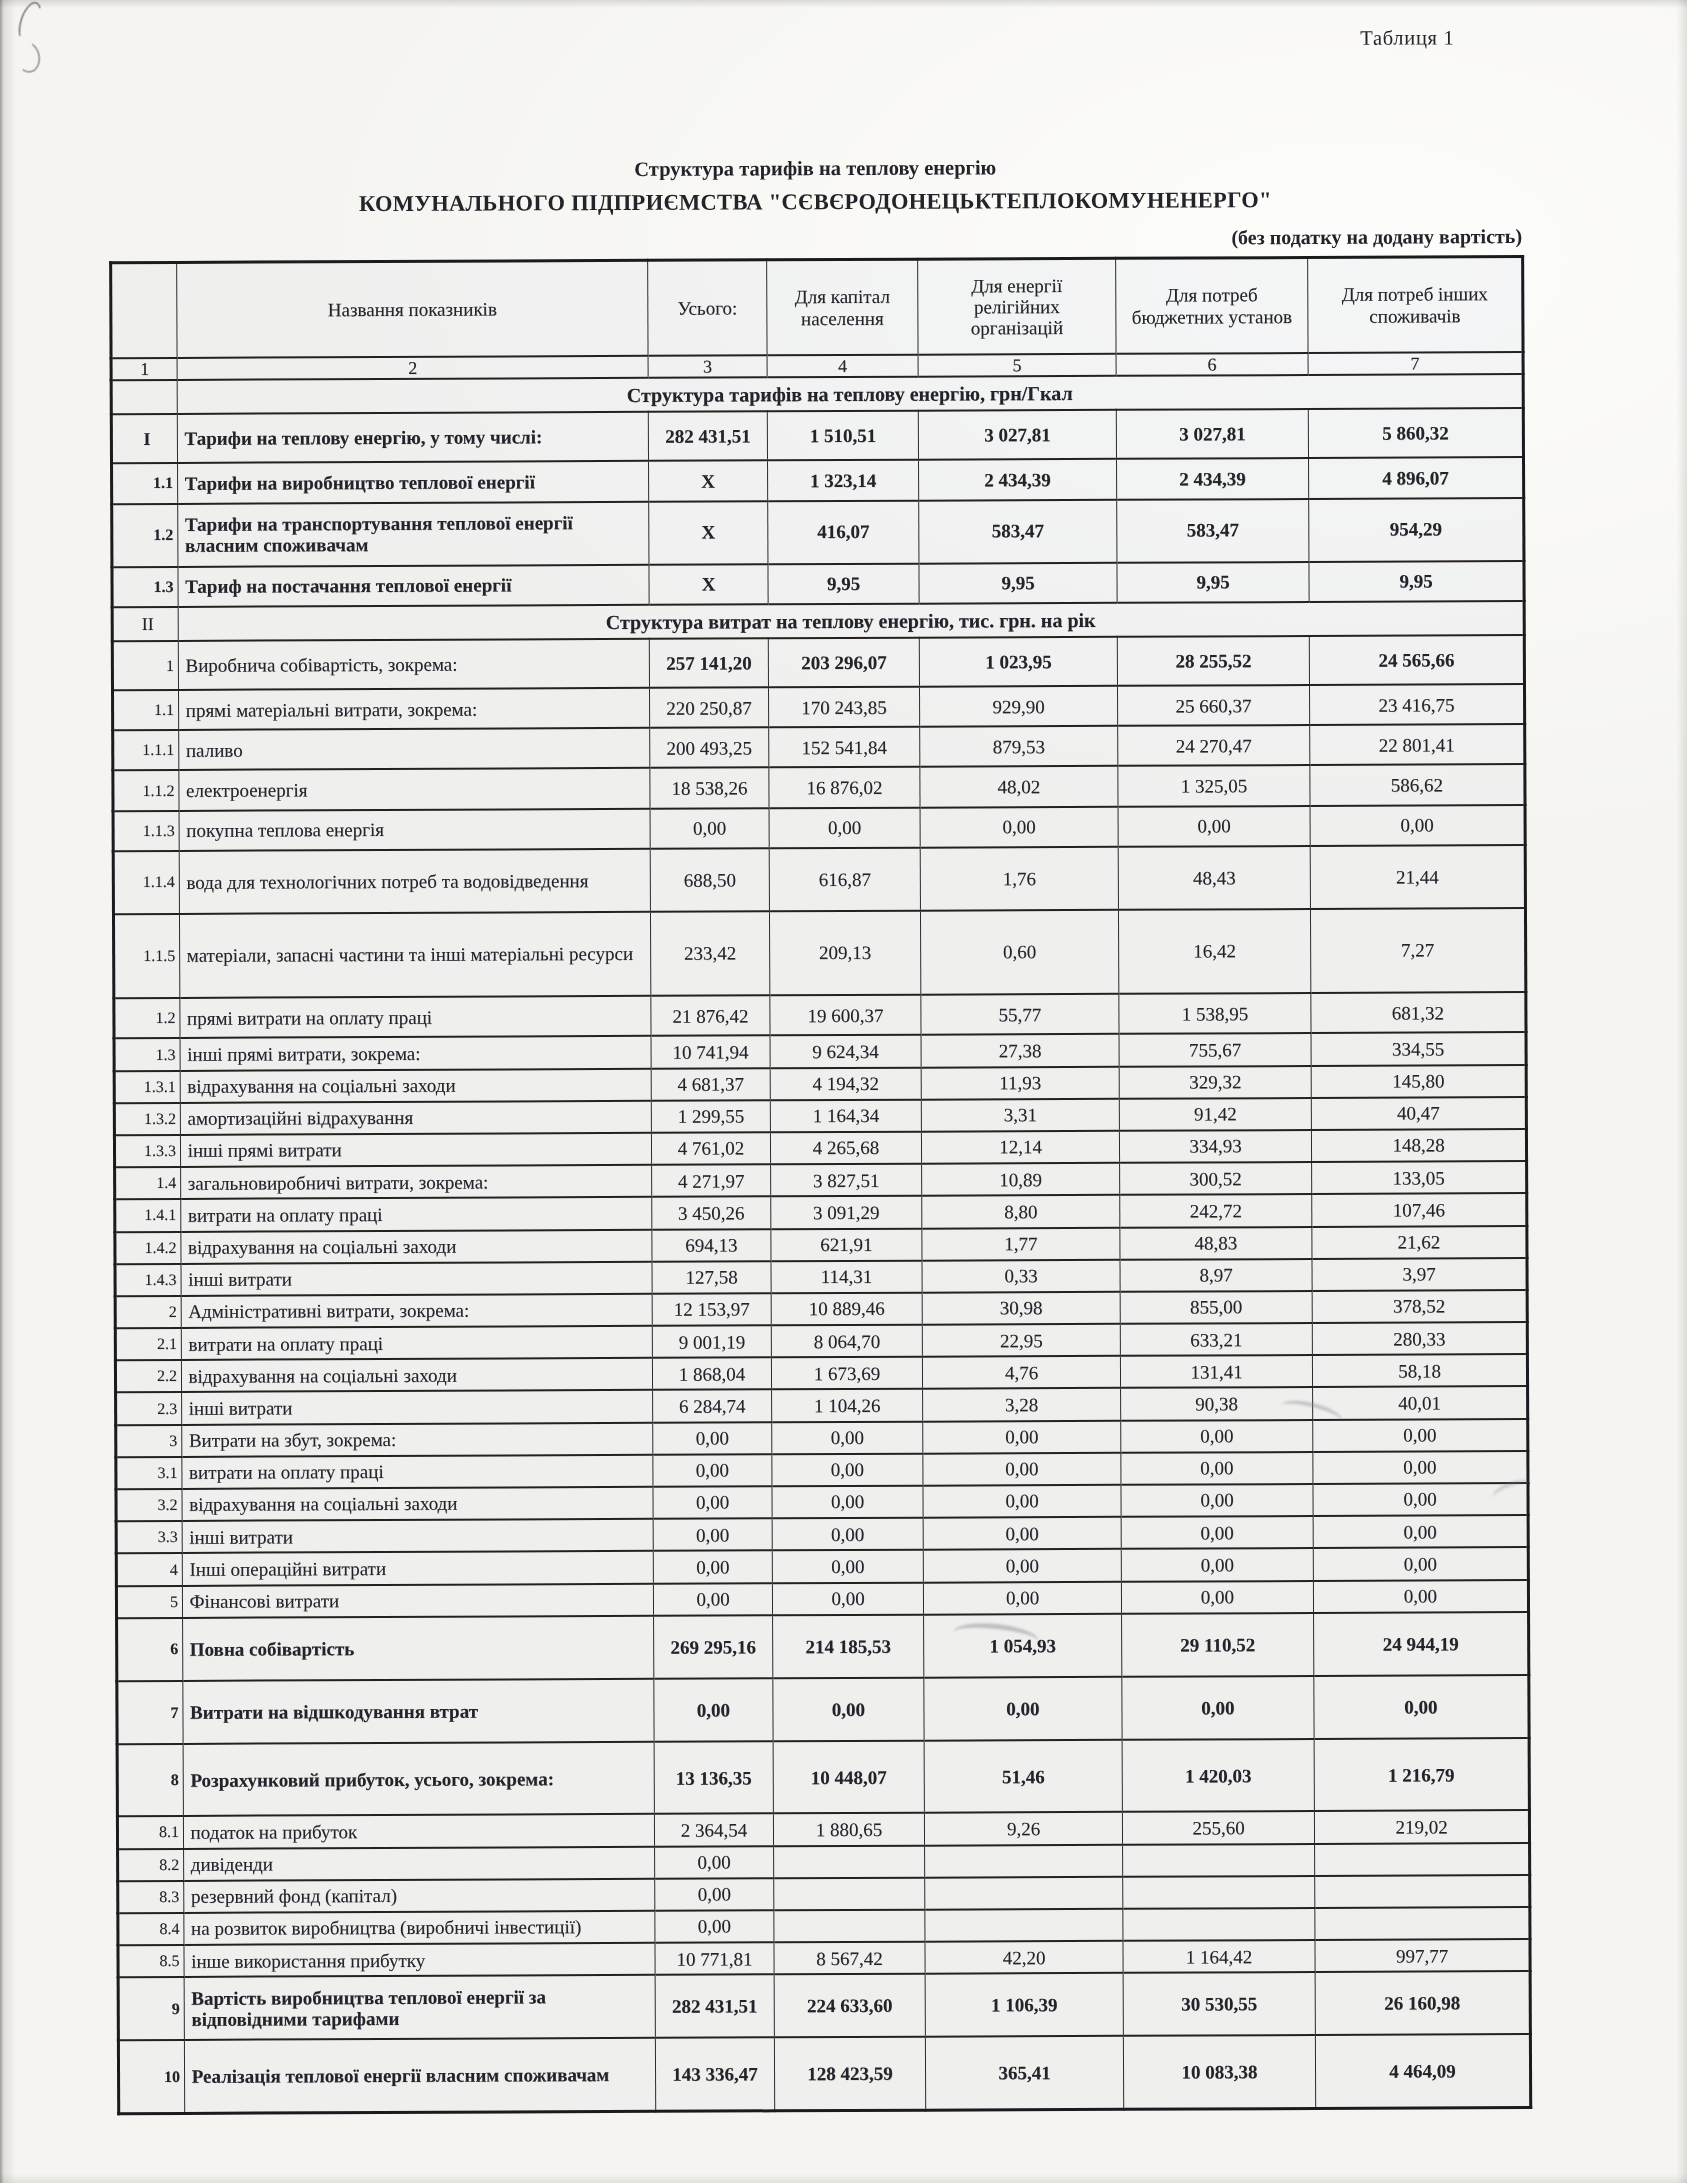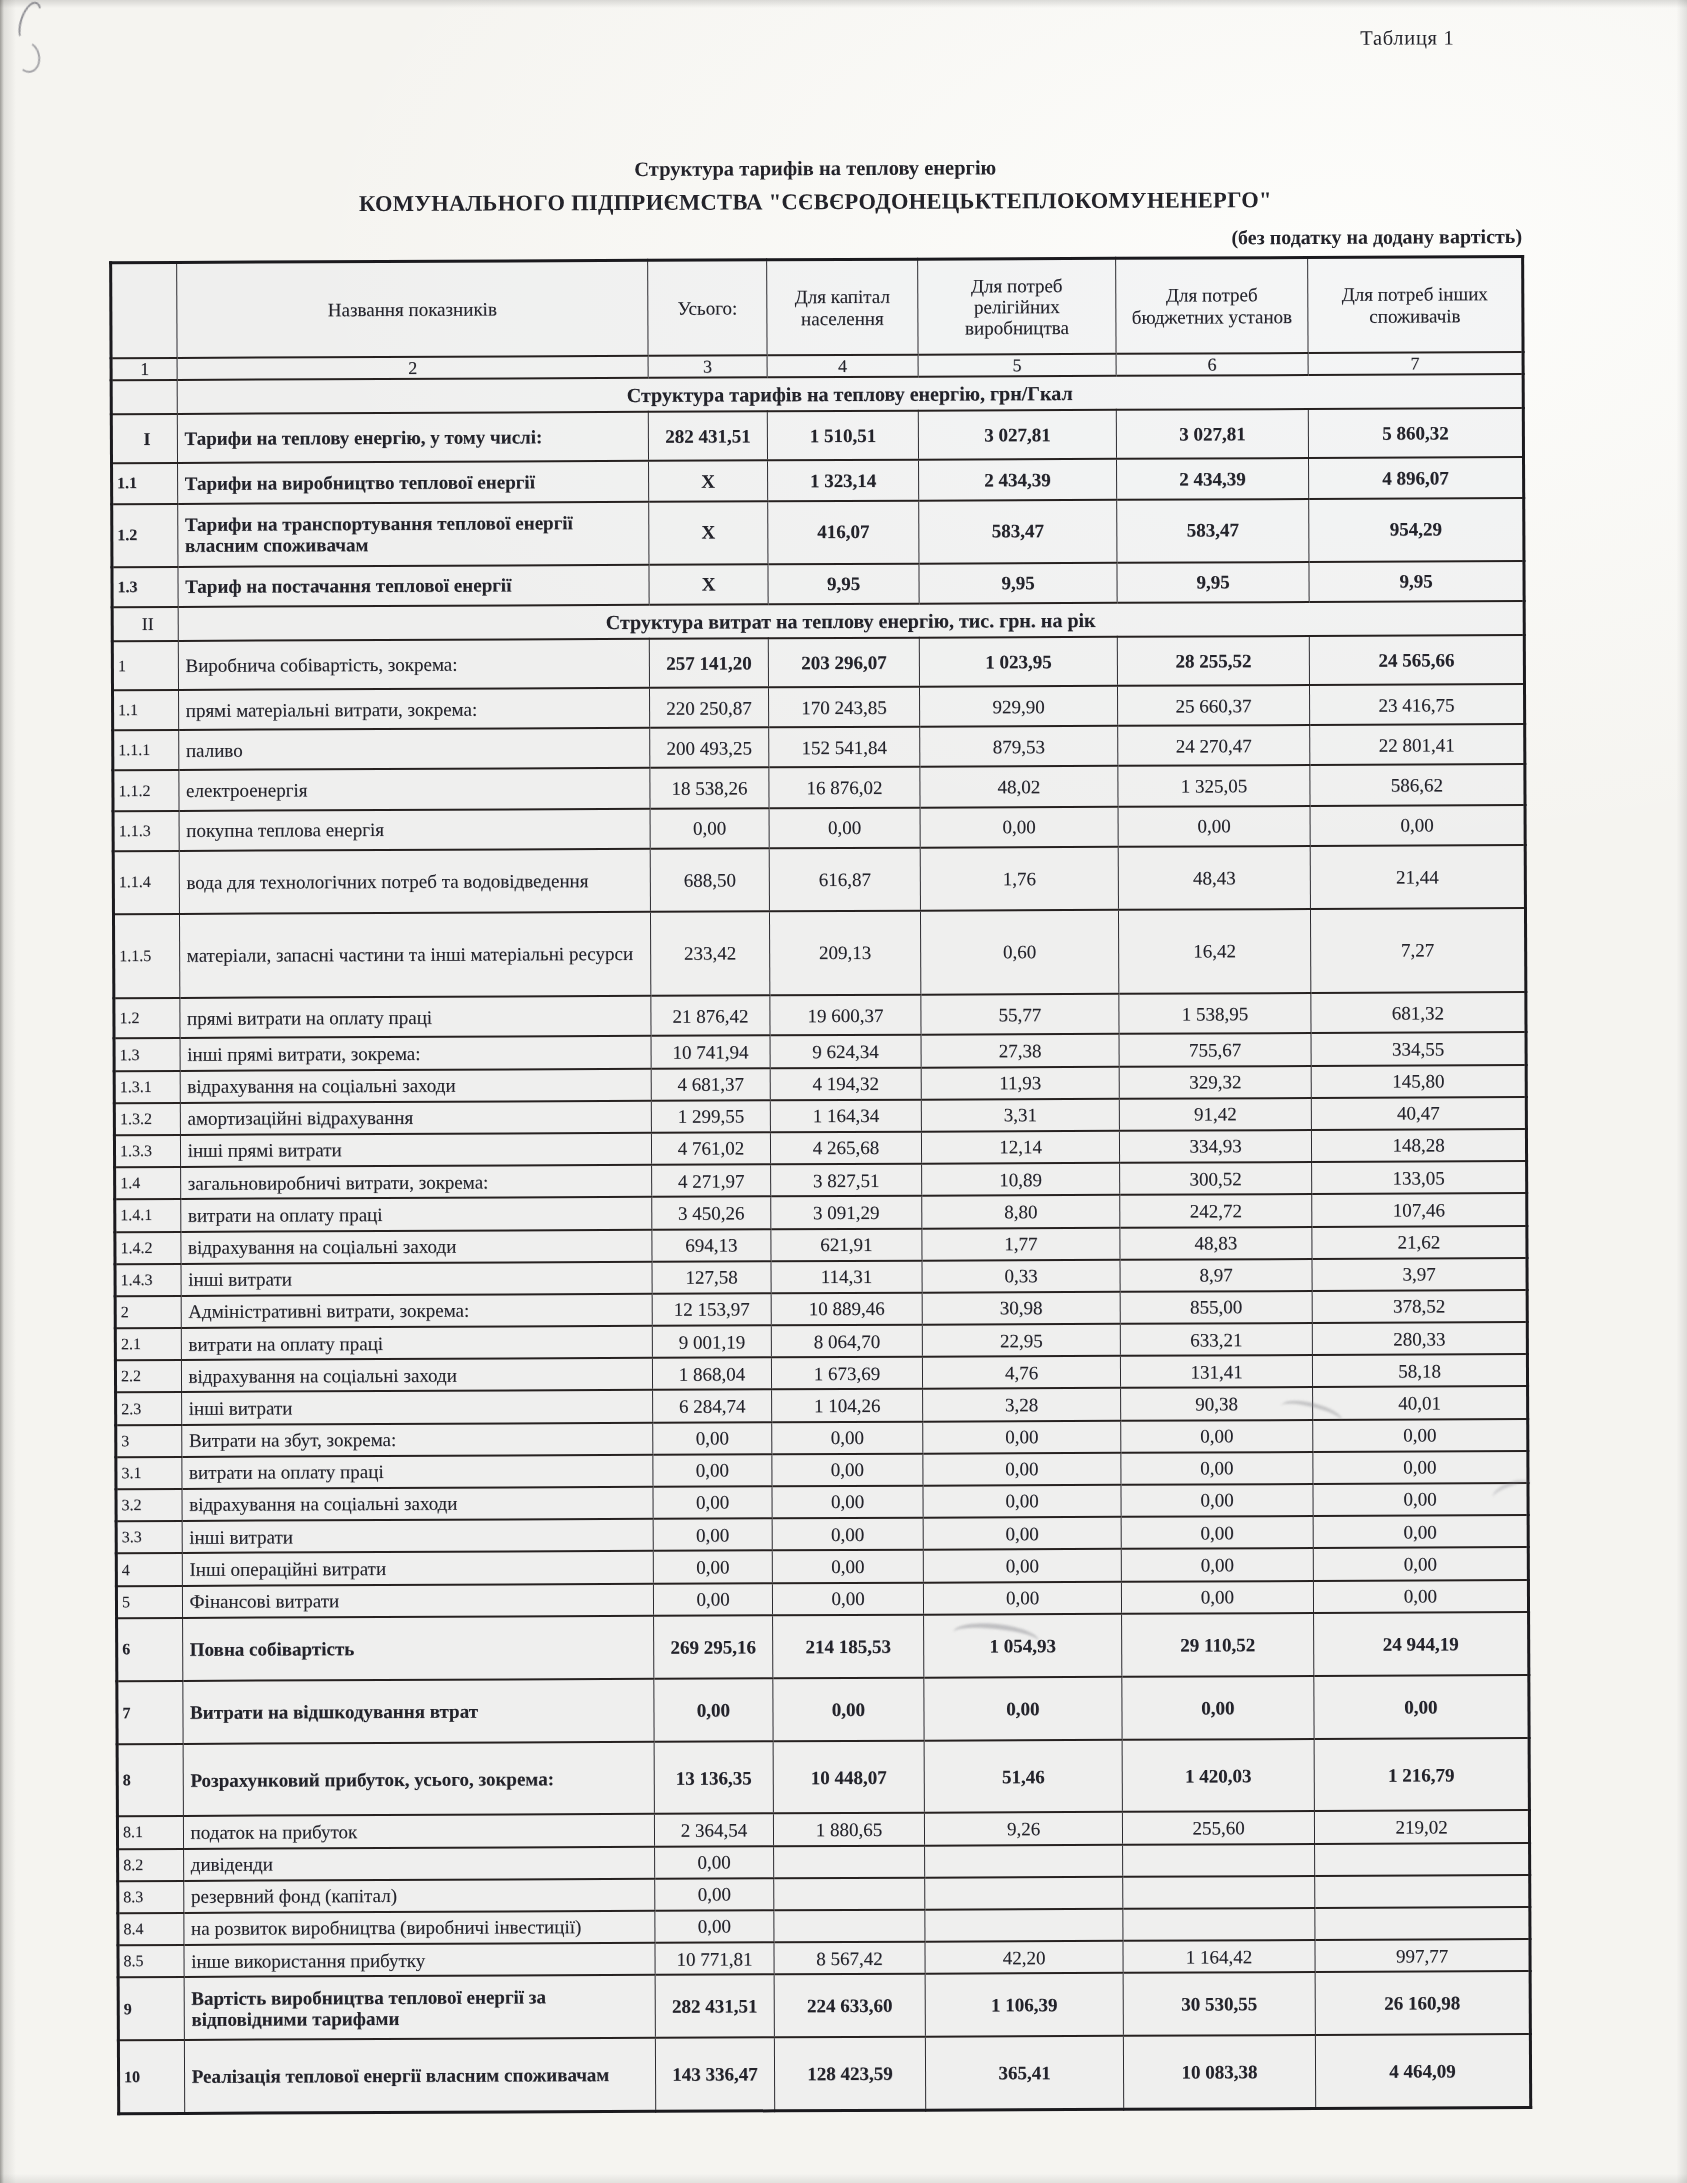--- a/index.html
+++ b/index.html
@@ -34,21 +34,21 @@
     border-top-color:#232020;border-bottom-color:#262120;
     font-size:19px;line-height:1.12;vertical-align:middle;
     padding:2px 4px;
     text-shadow:0.3px 0.3px 0.5px rgba(10,10,35,.28);
     overflow:hidden;
   }
   th{font-weight:normal;text-align:center;padding:4px 8px;}
   thead tr.head th{height:85px;}
   tr.nums td{height:18.5px;text-align:center;font-size:18px;padding:0;}
 
-  td.num{padding-right:4px;font-size:16px;}
+  td.num{text-align:right;padding-right:4px;font-size:16px;}
   td.num.c{text-align:center;padding-right:0;font-size:18px;}
   td.lab{text-align:left;padding:2.6px 6.6px;}
   td.val{text-align:center;}
   td.sectitle{font-weight:bold;text-align:center;font-size:20px;}
 
   tr.bold td{font-weight:bold;}
   tr.boldv td.val{font-weight:bold;}
 
   tr.s  td{height:25px;}
   tr.m  td{height:33px;}
@@ -96,21 +96,21 @@
           <col style="width:198px">
           <col style="width:192px">
           <col style="width:215px">
       </colgroup>
       <thead id="thead">
           <tr class="head">
             <th></th>
             <th>Названня показників</th>
             <th>Усього:</th>
             <th>Для капітал населення</th>
-            <th>Для потреб релігійних виробництва</th>
+            <th>Для енергії релігійних організацій</th>
             <th>Для потреб бюджетних установ</th>
             <th>Для потреб інших споживачів</th>
           </tr>
           <tr class="nums">
             <td>1</td>
             <td>2</td>
             <td>3</td>
             <td>4</td>
             <td>5</td>
             <td>6</td>

